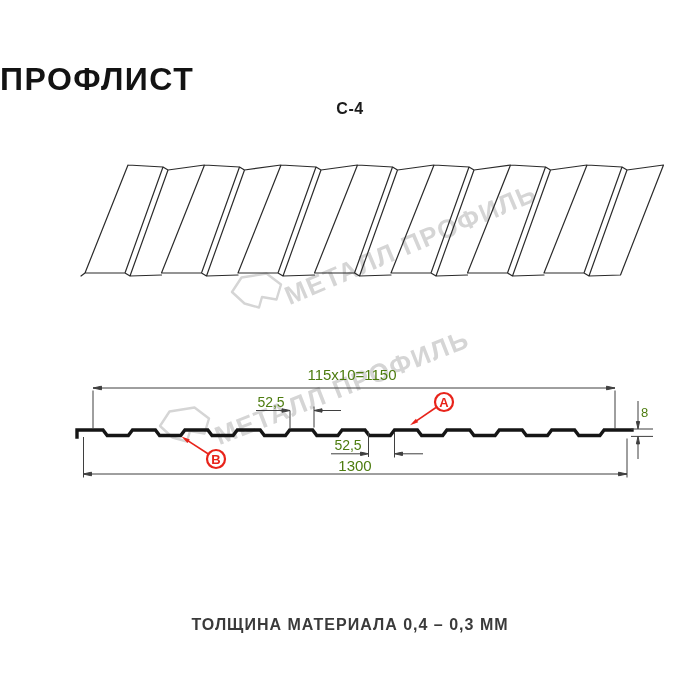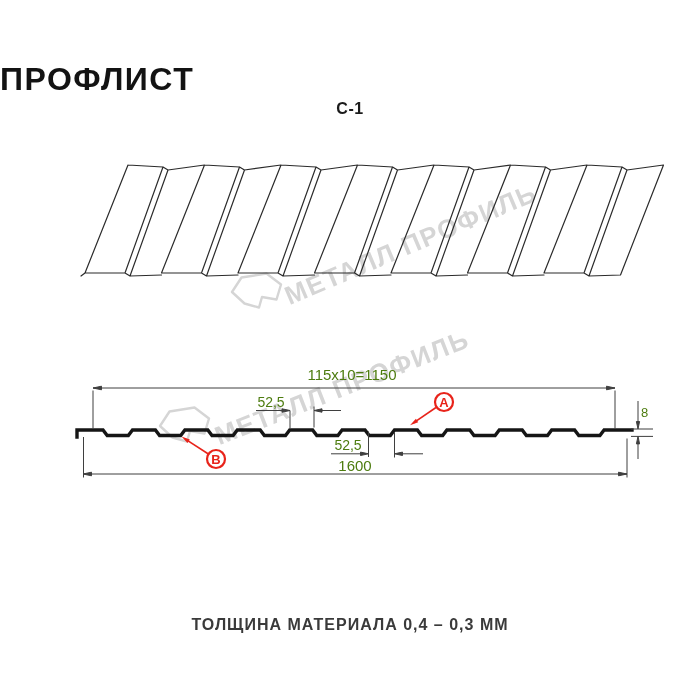--- a/index.html
+++ b/index.html
@@ -101,25 +101,25 @@
       <polygon points="410,425.2 415.9,418.7 418.2,422.2" fill="#e8231a" stroke="none"></polygon>
     </g>
     <g stroke="#e8231a" fill="none">
       <circle cx="216" cy="459" r="9" stroke-width="2.2"></circle>
       <path d="M208.4,454 L185,438.9" stroke-width="1.6"></path>
       <polygon points="181.5,436.6 189.8,439.4 187.5,443" fill="#e8231a" stroke="none"></polygon>
     </g>
   </svg>
 
   <span class="abs title">ПРОФЛИСТ</span>
-  <span class="abs subtitle">С-1</span>
+  <span class="abs subtitle">С-4</span>
 
   <span class="abs dim dim-module">115x10=1150</span>
   <span class="abs dim dim-52-top">52,5</span>
   <span class="abs dim dim-52-bot">52,5</span>
-  <span class="abs dim dim-1200">1600</span>
+  <span class="abs dim dim-1200">1300</span>
   <span class="abs dim dim-8">8</span>
 
   <span class="abs pt-label pt-a">А</span>
   <span class="abs pt-label pt-b">В</span>
 
   <span class="abs footer-note">ТОЛЩИНА МАТЕРИАЛА 0,4 – 0,3 ММ</span>
 </div>
 
 </body></html>

